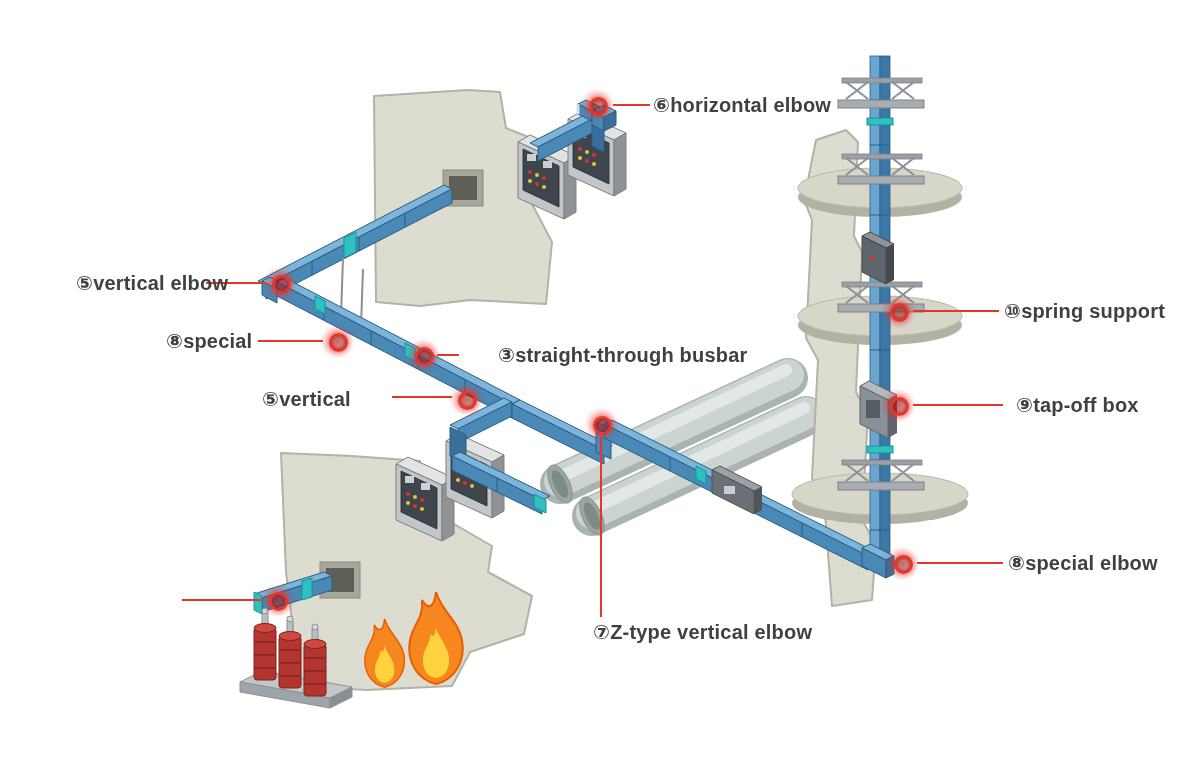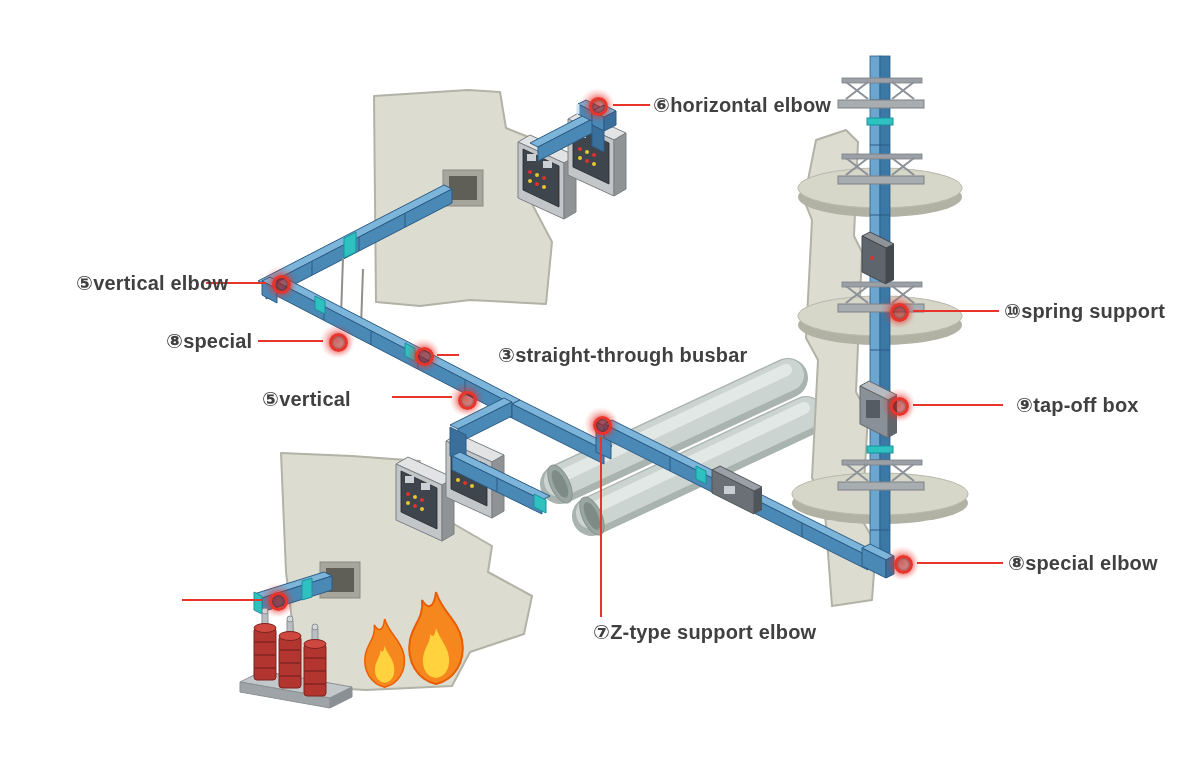--- a/index.html
+++ b/index.html
@@ -336,18 +336,18 @@
 <div class="marker" style="left:898px;top:311px;">
       <div class="glow"></div>
       <div class="ring"></div>
     </div>
 
 <div class="callout" style="left:262px;top:387px;">⑤vertical</div>
 <div class="callout" style="left:462px;top:343px;margin-left:36px;">③straight-through busbar</div>
 <div class="callout" style="left:166px;top:329px;">⑧special</div>
 <div class="callout" style="left:36px;top:271px;margin-left:40px;">⑤vertical elbow</div>
 <div class="callout" style="left:653px;top:93px;">⑥horizontal elbow</div>
-<div class="callout" style="left:593px;top:620px;">⑦Z-type support elbow</div>
+<div class="callout" style="left:593px;top:620px;">⑦Z-type vertical elbow</div>
 <div class="callout" style="left:1008px;top:551px;">⑧special elbow</div>
 <div class="callout" style="left:1008px;top:393px;margin-left:8px;">⑨tap-off box</div>
 <div class="callout" style="left:1004px;top:299px;">⑩spring support</div>
 
 </div>
 
 </body></html>

